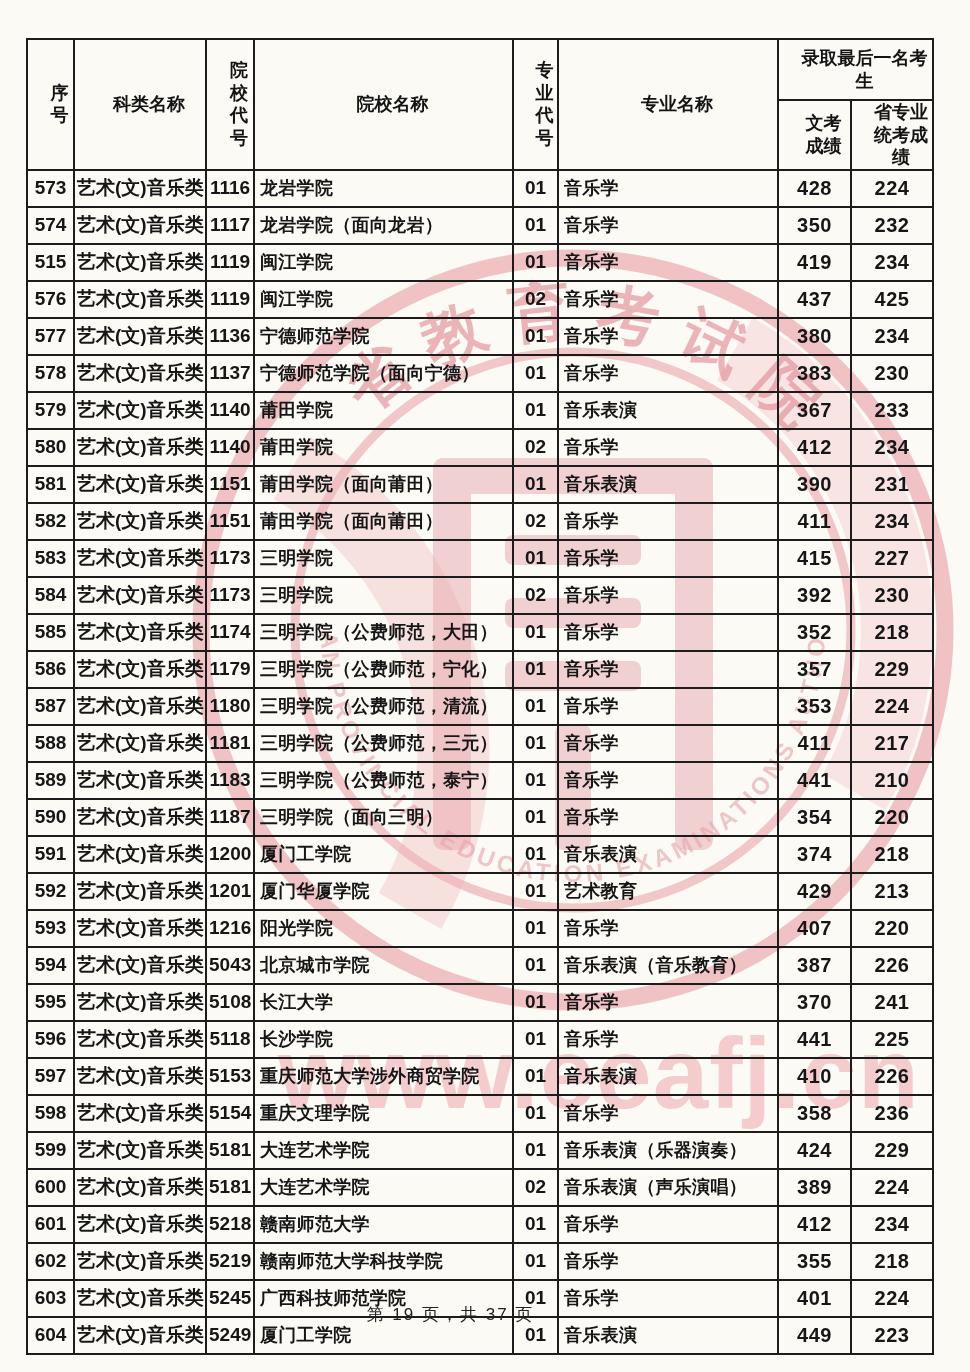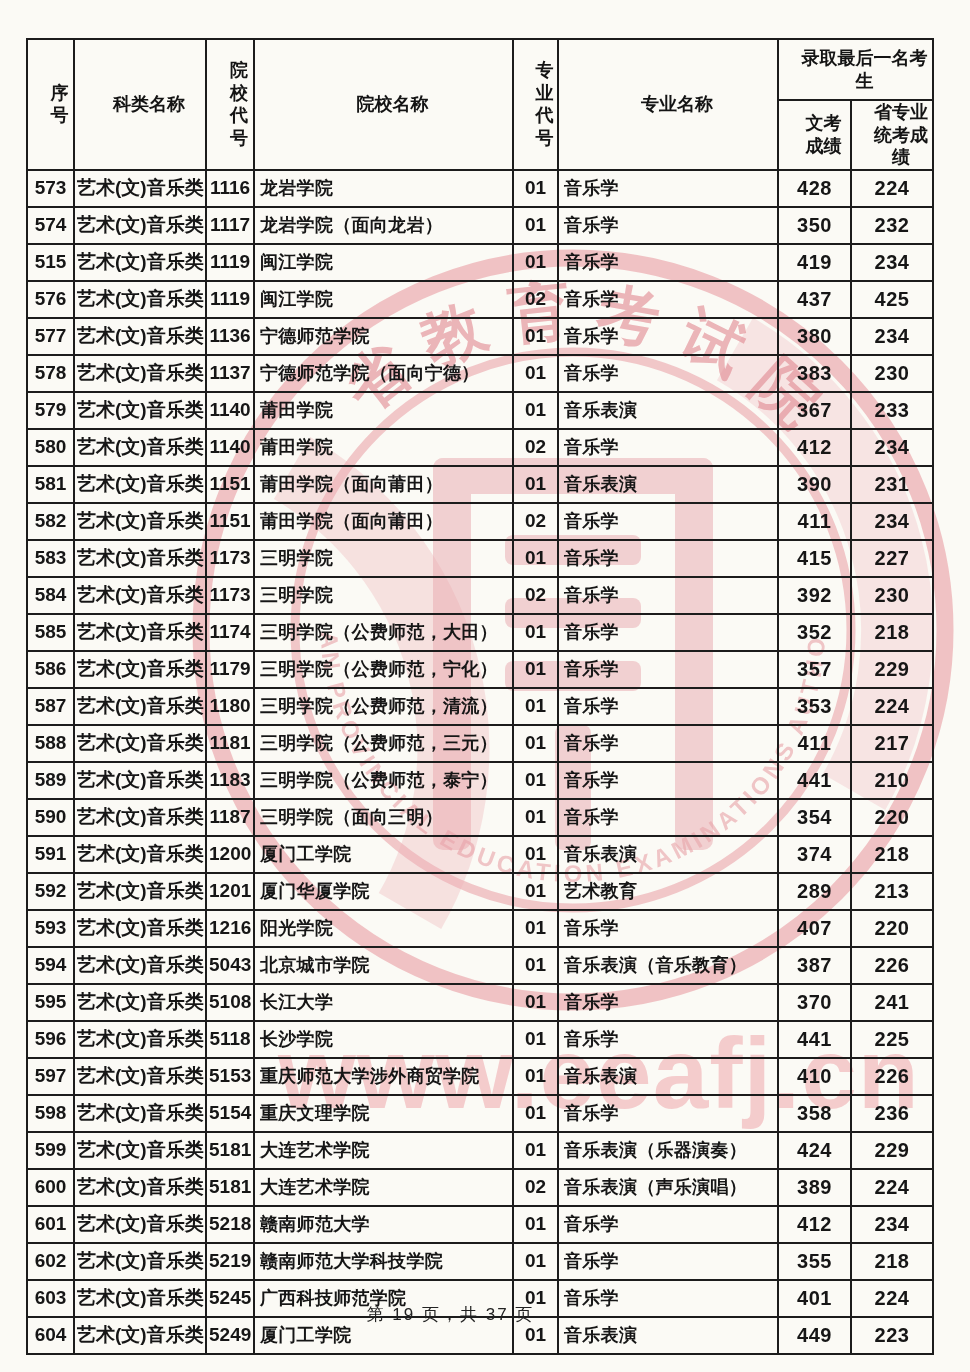--- a/index.html
+++ b/index.html
@@ -314,21 +314,21 @@
           <td class="num">374</td>
           <td class="num">218</td>
         </tr>
         <tr>
           <td>592</td>
           <td>艺术(文)音乐类</td>
           <td>1201</td>
           <td class="al">厦门华厦学院</td>
           <td>01</td>
           <td class="al">艺术教育</td>
-          <td class="num">289</td>
+          <td class="num">429</td>
           <td class="num">213</td>
         </tr>
         <tr>
           <td>593</td>
           <td>艺术(文)音乐类</td>
           <td>1216</td>
           <td class="al">阳光学院</td>
           <td>01</td>
           <td class="al">音乐学</td>
           <td class="num">407</td>

